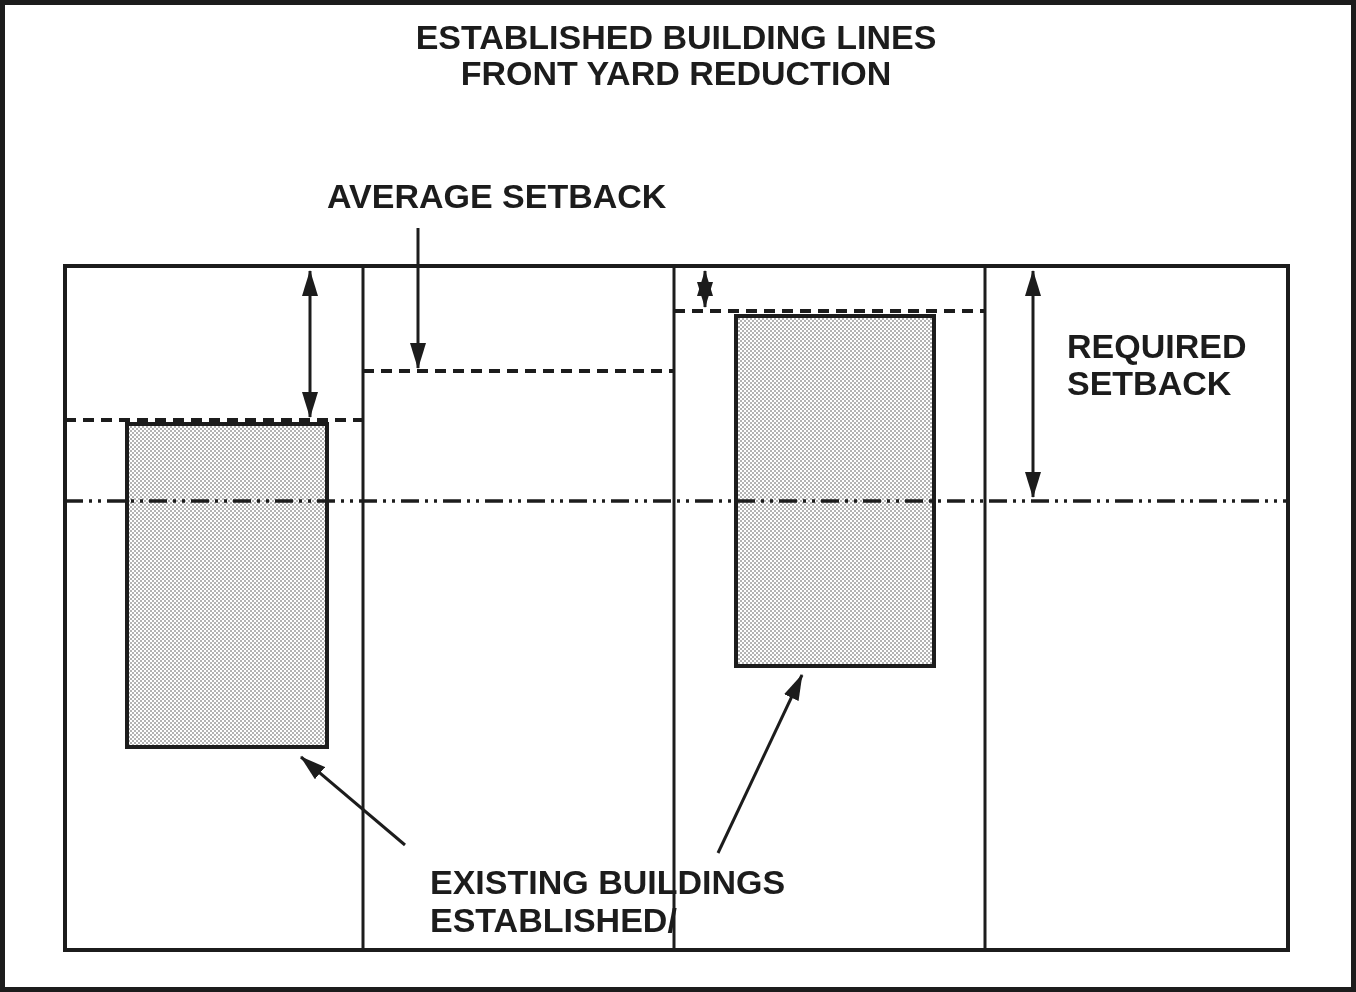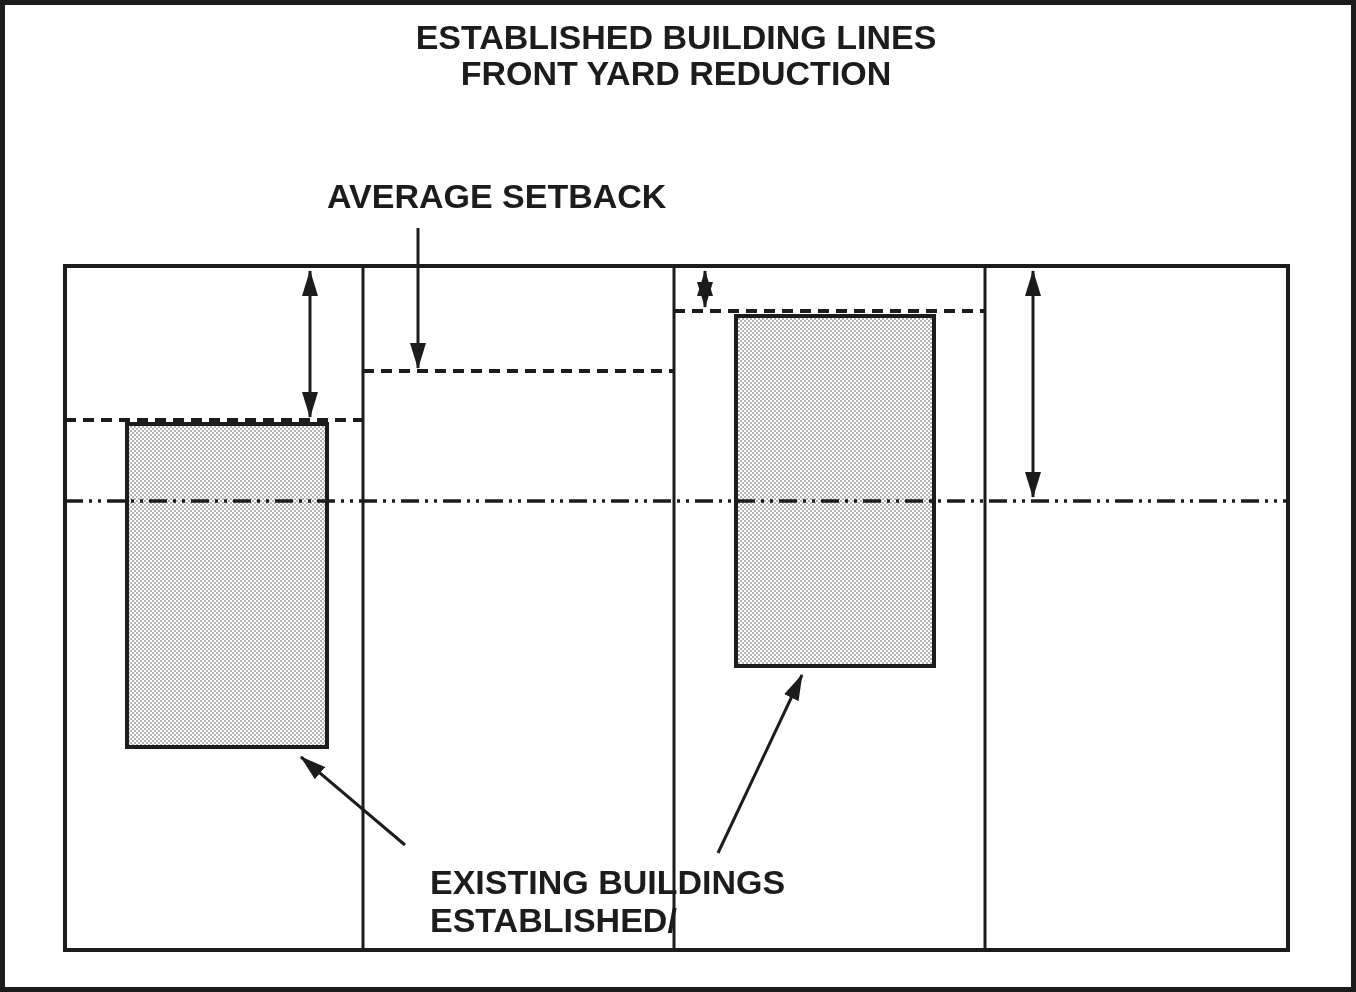--- a/index.html
+++ b/index.html
@@ -40,20 +40,24 @@
 
 <div class="canvas">
 
   <div class="lbl title">
     <div>ESTABLISHED BUILDING LINES</div>
     <div>FRONT YARD REDUCTION</div>
   </div>
 
   <div class="lbl avg-label">AVERAGE SETBACK</div>
 
+  <div class="lbl req-label">
+    <div>REQUIRED</div>
+    <div>SETBACK</div>
+  </div>
 
   <div class="lbl est-label">
     <div>EXISTING BUILDINGS</div>
     <div>ESTABLISHED/</div>
   </div>
 
   <svg class="art" viewBox="0 0 1356 992" xmlns="http://www.w3.org/2000/svg">
     <defs>
       <pattern id="hatch" width="4" height="4" patternUnits="userSpaceOnUse">
         <rect width="4" height="4" fill="var(--paper,#fff)"></rect>

